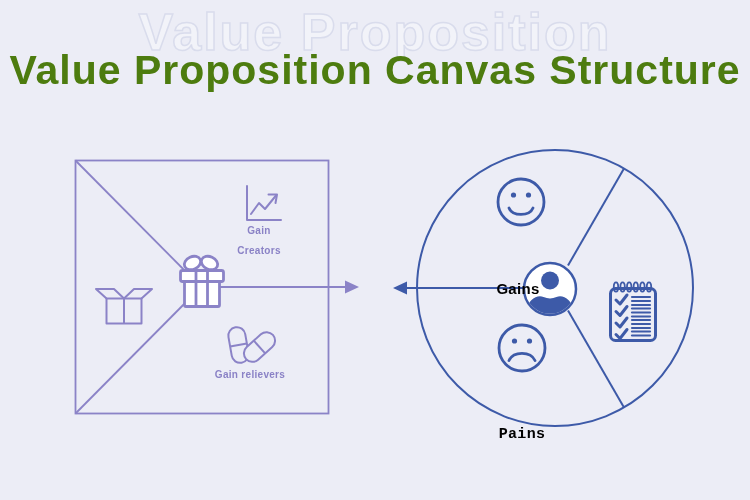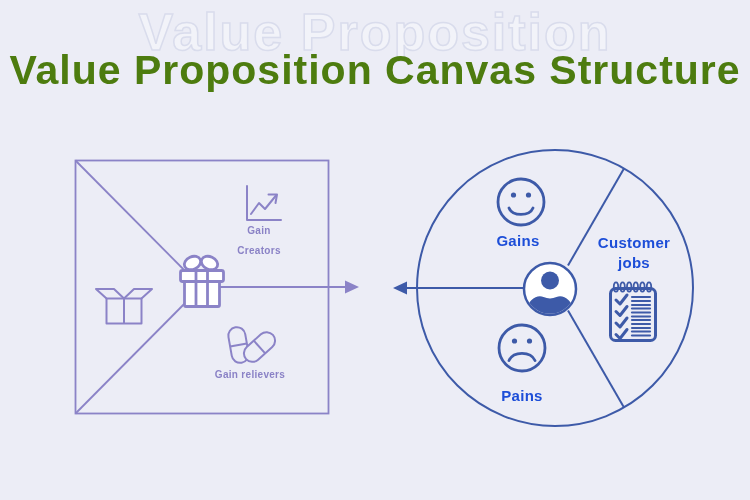--- a/index.html
+++ b/index.html
@@ -56,30 +56,31 @@
     font-weight: 600;
     line-height: 20px;
     z-index: 4;
   }
   .label.purple {
     color: #8A82C6;
     font-size: 10px;
     letter-spacing: 0.3px;
   }
   .label.blue {
-    color: #1d4ed8;
+    color: #000000;
     font-size: 15px;
     letter-spacing: 0.3px;
+    margin-top: 48px;
   }
   .lbl-product  { left: 123px; top: 267px; }
   .lbl-gain     { left: 259px; top: 241px; }
   .lbl-pain     { left: 250px; top: 375px; }
   .lbl-gains    { left: 518px; top: 241px; }
   .lbl-jobs     { left: 634px; top: 253px; }
-  .lbl-pains    { left: 522px; top: 396px; }
+  .lbl-pains    { left: 522px; top: 387px; font-family: Liberation Mono, monospace; }
 </style>
 </head>
 <body>
 
 <div class="stage">
 
   <div class="ghost-title">Value Proposition</div>
   <div class="main-title">Value Proposition Canvas Structure</div>
 
   <svg class="diagram-svg" width="750" height="500" viewBox="0 0 750 500">
@@ -190,17 +191,15 @@
       <circle cx="550" cy="289" r="26" fill="#FFFFFF" stroke="#3D5AA8" stroke-width="2.5"></circle>
       <circle cx="550" cy="280.5" r="9" fill="#3D5AA8"></circle>
       <path d="M524,318 C525.5,301 536.5,293.5 543.5,297 Q550,299.8 556.5,297 C563.5,293.5 574.5,301 576,318 Z" fill="#3D5AA8" clip-path="url(#personClip)"></path>
     </g>
   </svg>
 
   <div class="label purple lbl-gain">Gain
 Creators</div>
   <div class="label purple lbl-pain">Gain relievers</div>
   <div class="label blue lbl-gains">Gains</div>
-  <div class="label blue lbl-jobs">Customer
-jobs</div>
   <div class="label blue lbl-pains">Pains</div>
 
 </div>
 
 </body></html>

